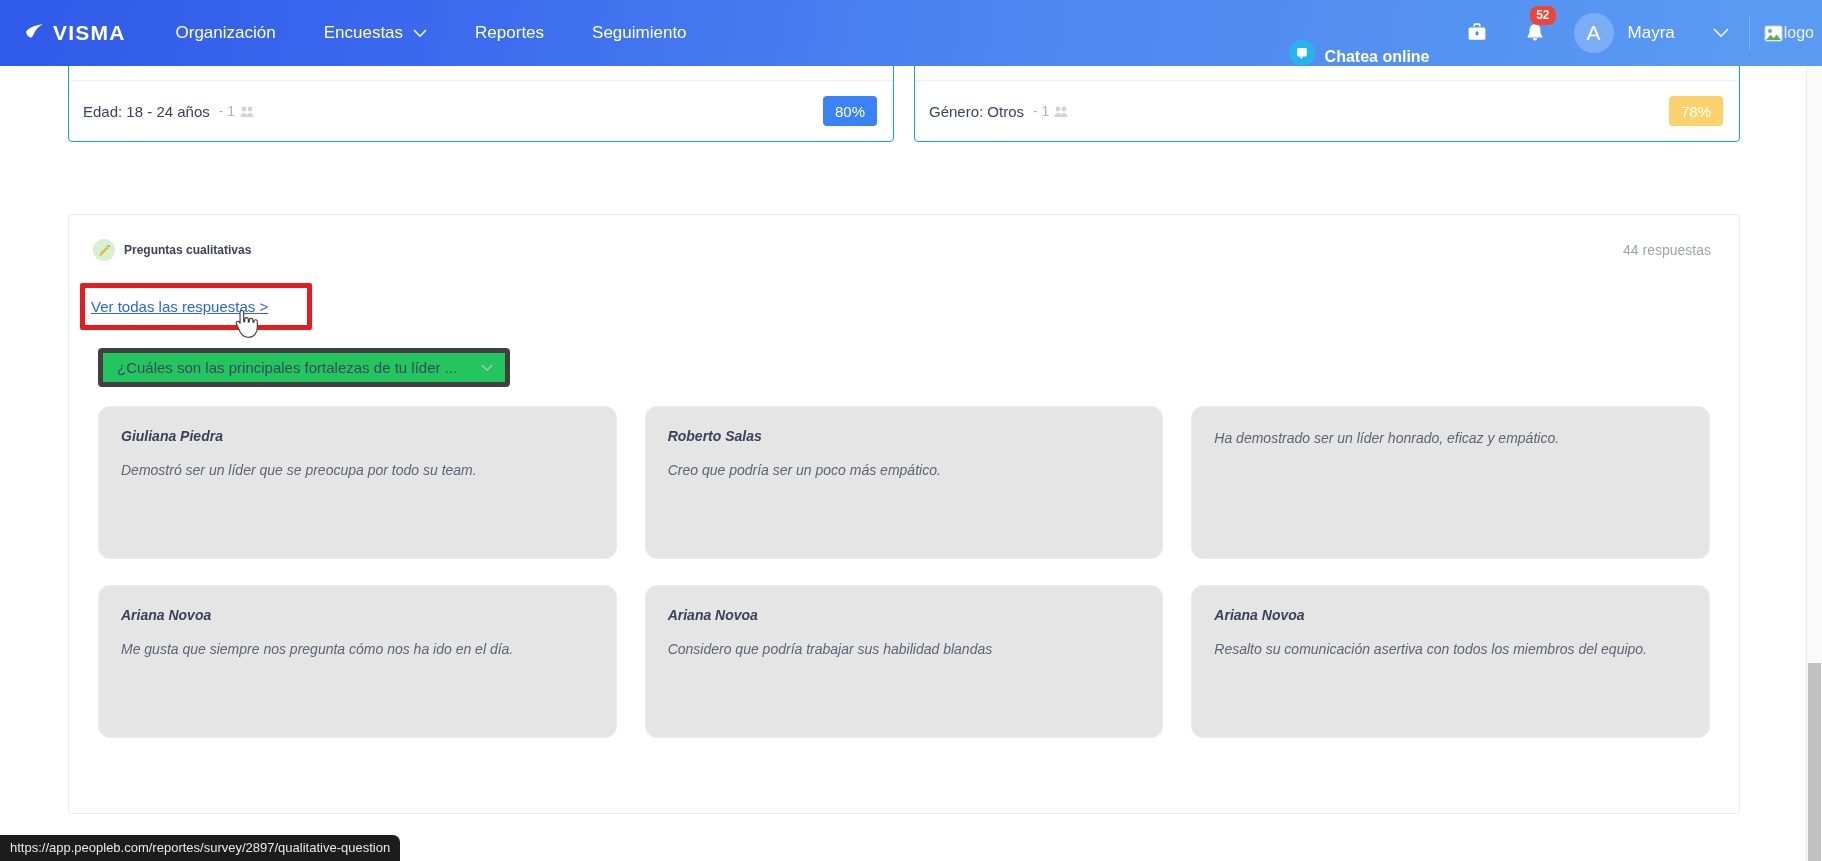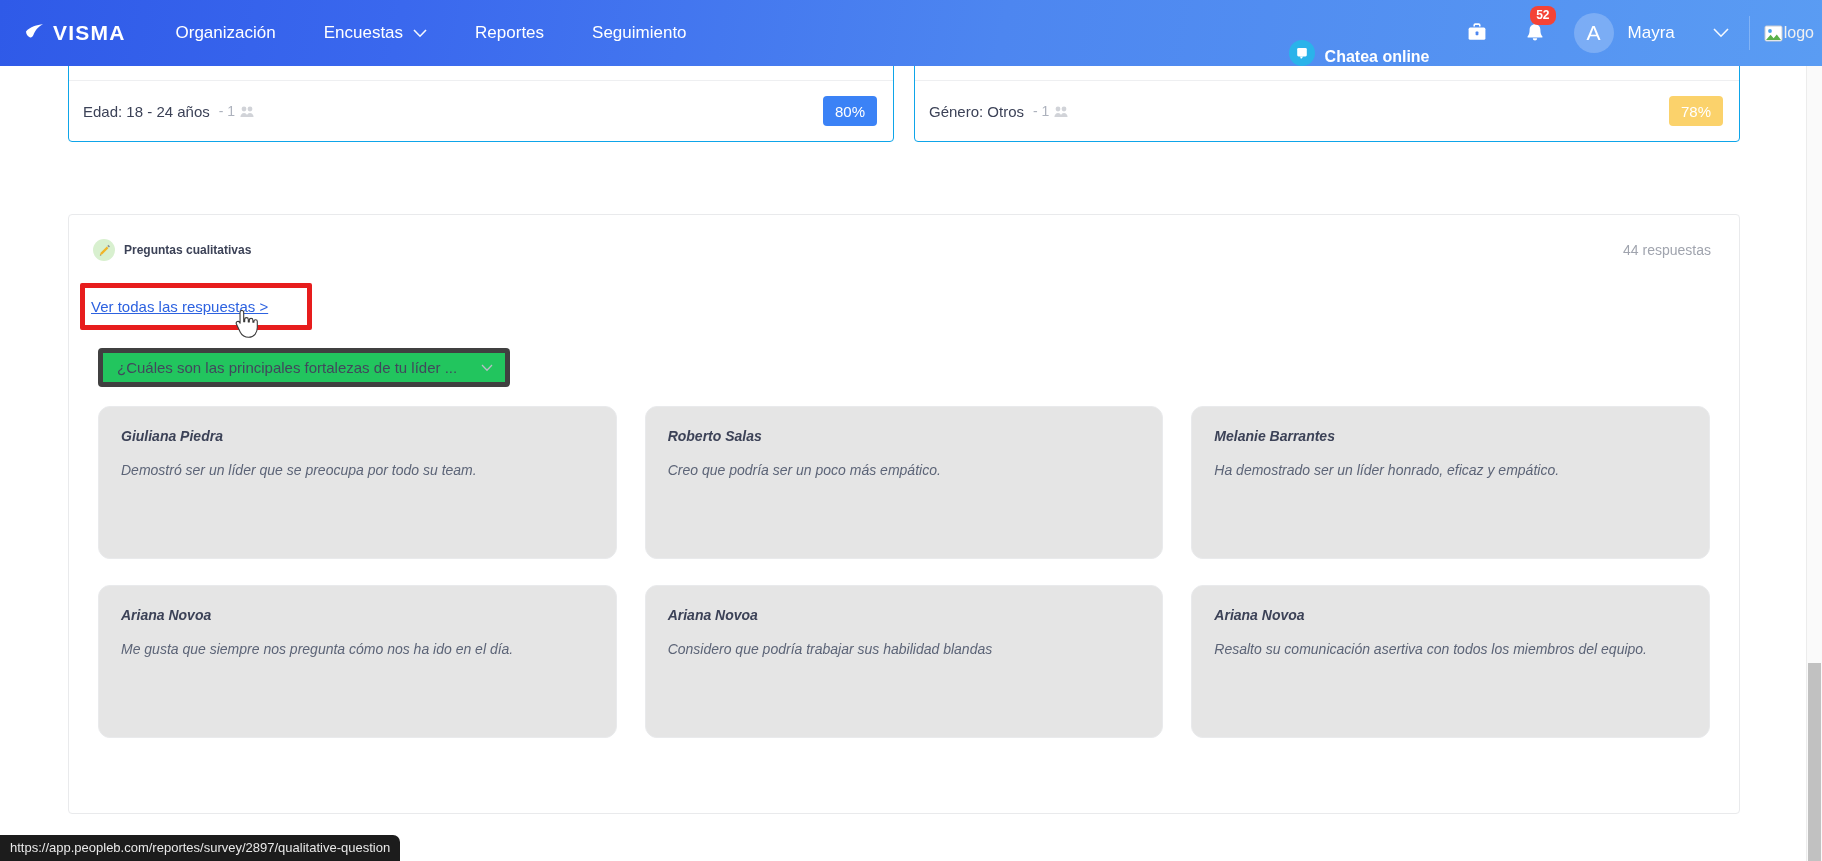--- a/index.html
+++ b/index.html
@@ -438,21 +438,20 @@
   <div class="answers-grid">
     <div class="answer-card">
       <div class="answer-name">Giuliana Piedra</div>
       <div class="answer-text">Demostró ser un líder que se preocupa por todo su team.</div>
     </div>
     <div class="answer-card">
       <div class="answer-name">Roberto Salas</div>
       <div class="answer-text">Creo que podría ser un poco más empático.</div>
     </div>
     <div class="answer-card">
-      <div class="answer-name">Melanie Barrantes</div>
       <div class="answer-text">Ha demostrado ser un líder honrado, eficaz y empático.</div>
     </div>
     <div class="answer-card">
       <div class="answer-name">Ariana Novoa</div>
       <div class="answer-text">Me gusta que siempre nos pregunta cómo nos ha ido en el día.</div>
     </div>
     <div class="answer-card">
       <div class="answer-name">Ariana Novoa</div>
       <div class="answer-text">Considero que podría trabajar sus habilidad blandas</div>
     </div>

